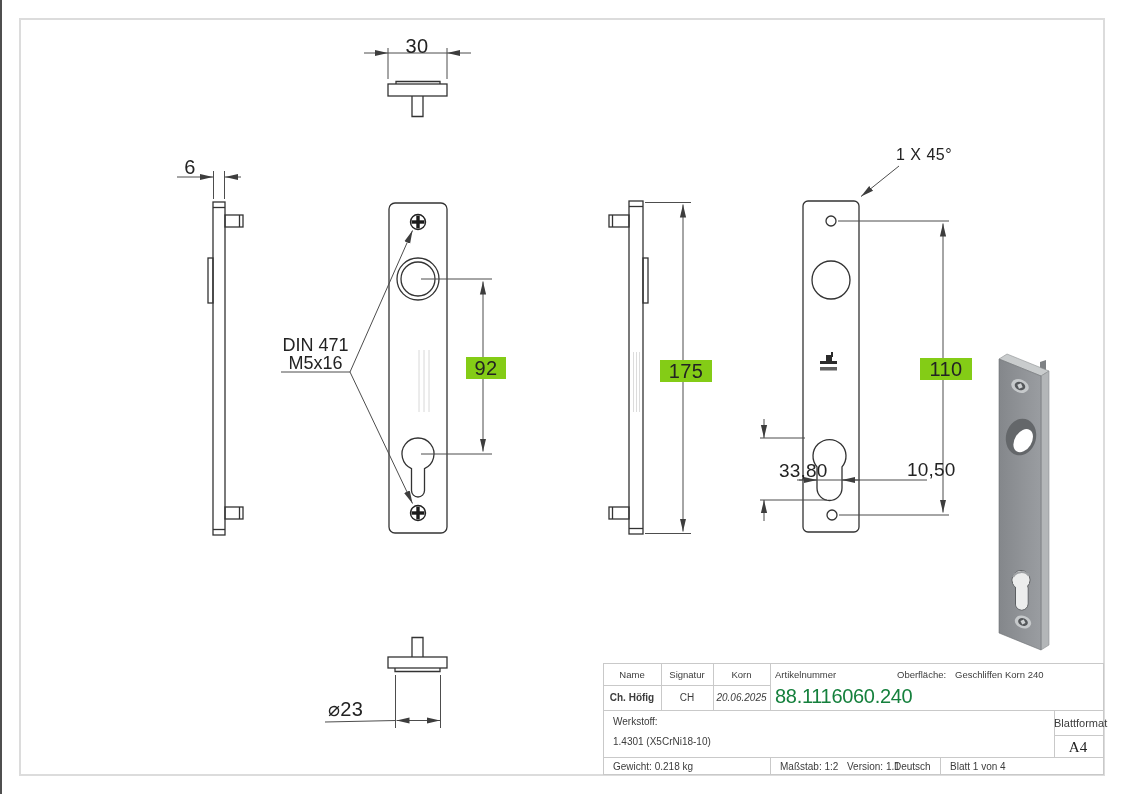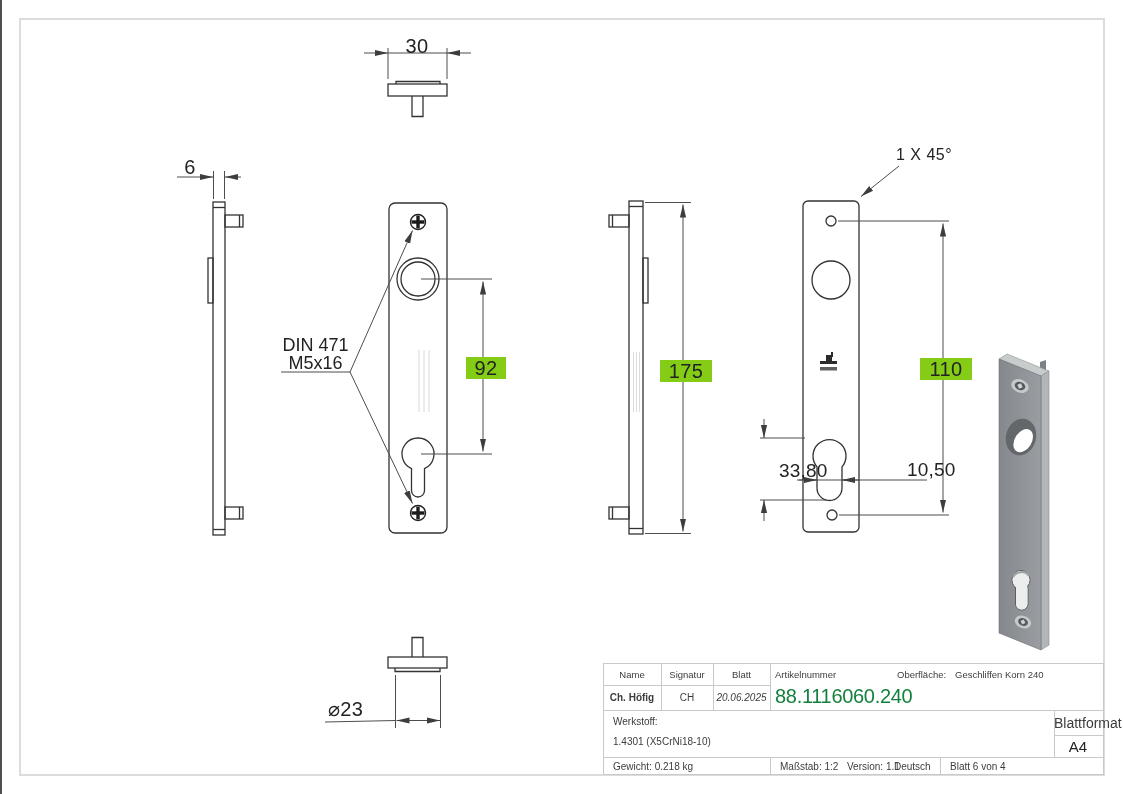--- a/index.html
+++ b/index.html
@@ -225,32 +225,32 @@
 <div class="lbl dim onln" style="left:660px;top:360px;width:46px;">175</div>
 <div class="lbl chamfer" style="left:896px;top:147px;">1 X 45°</div>
 <div class="lbl dim onln" style="left:920px;top:358px;width:46px;">110</div>
 <div class="lbl dim-sm" style="left:741px;top:461px;">33,80</div>
 <div class="lbl dim-sm" style="left:869px;top:460px;">10,50</div>
 <div class="lbl dim" style="left:328px;top:699px;">⌀23</div>
 
 <div style="position:absolute;left:603px;top:663px;width:501px;height:112px;">
   <div class="tb-txt tb-h ctr" style="left:0;top:6px;width:58px;">Name</div>
   <div class="tb-txt tb-h ctr" style="left:58px;top:6px;width:52px;">Signatur</div>
-  <div class="tb-txt tb-h ctr" style="left:110px;top:6px;width:57px;">Blatt</div>
+  <div class="tb-txt tb-h ctr" style="left:110px;top:6px;width:57px;">Korn</div>
   <div class="tb-txt tb-s ctr" style="left:0;top:29px;width:58px;font-weight:bold;">Ch. Höfig</div>
   <div class="tb-txt tb-s ctr" style="left:58px;top:29px;width:52px;">CH</div>
   <div class="tb-txt tb-s ctr" style="left:110px;top:29px;width:57px;font-style:italic;">20.06.2025</div>
   <div class="tb-txt tb-h" style="left:172px;top:6px;">Artikelnummer</div>
   <div class="tb-txt tb-h" style="left:294px;top:6px;">Oberfläche:</div>
   <div class="tb-txt tb-h" style="left:352px;top:6px;">Geschliffen Korn 240</div>
   <div class="tb-txt tb-big" style="left:172px;top:23px;">88.1116060.240</div>
   <div class="tb-txt tb-s" style="left:10px;top:53px;">Werkstoff:</div>
   <div class="tb-txt tb-s" style="left:10px;top:73px;">1.4301  (X5CrNi18-10)</div>
-  <div class="tb-txt tb-h ctr" style="left:451px;top:54px;width:50px;font-size:14px;">Blattformat</div>
-  <div class="tb-txt tb-a4 ctr" style="left:451px;top:76px;width:48px;">A4</div>
+  <div class="tb-txt tb-h ctr" style="left:451px;top:54px;width:50px;font-size:11px;">Blattformat</div>
+  <div class="tb-txt tb-a4 ctr" style="left:451px;top:76px;width:48px;font-family:Liberation Serif, serif;">A4</div>
   <div class="tb-txt tb-s" style="left:10px;top:98px;">Gewicht: 0.218 kg</div>
   <div class="tb-txt tb-s" style="left:177px;top:98px;">Maßstab: 1:2</div>
   <div class="tb-txt tb-s" style="left:244px;top:98px;">Version: 1.1</div>
   <div class="tb-txt tb-s" style="left:291px;top:98px;">Deutsch</div>
-  <div class="tb-txt tb-s" style="left:347px;top:98px;">Blatt 6 von 4</div>
+  <div class="tb-txt tb-s" style="left:347px;top:98px;">Blatt 1 von 4</div>
 </div>
 
 </div>
 
 </body></html>

